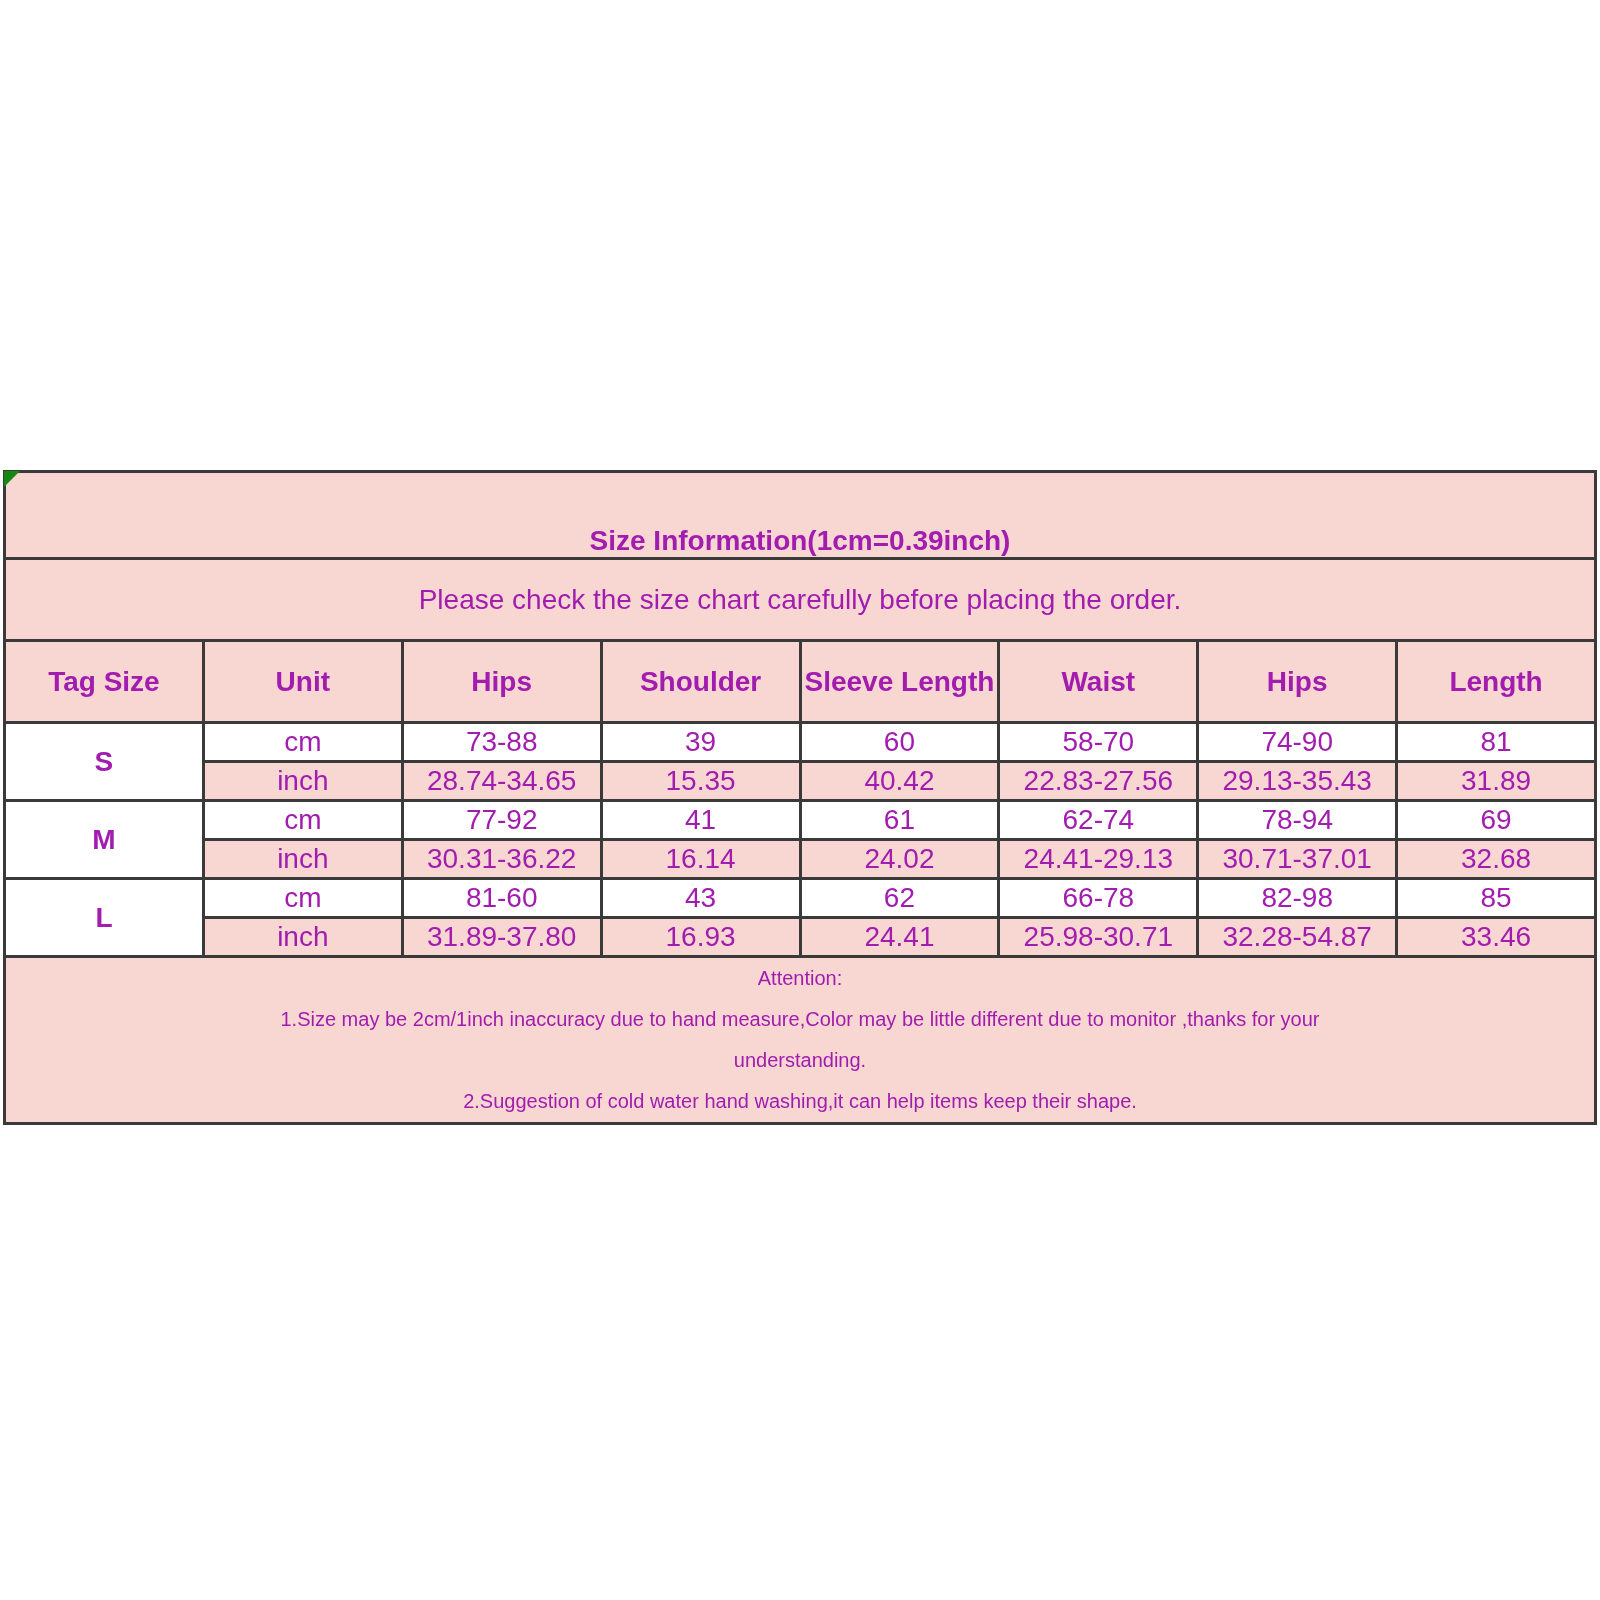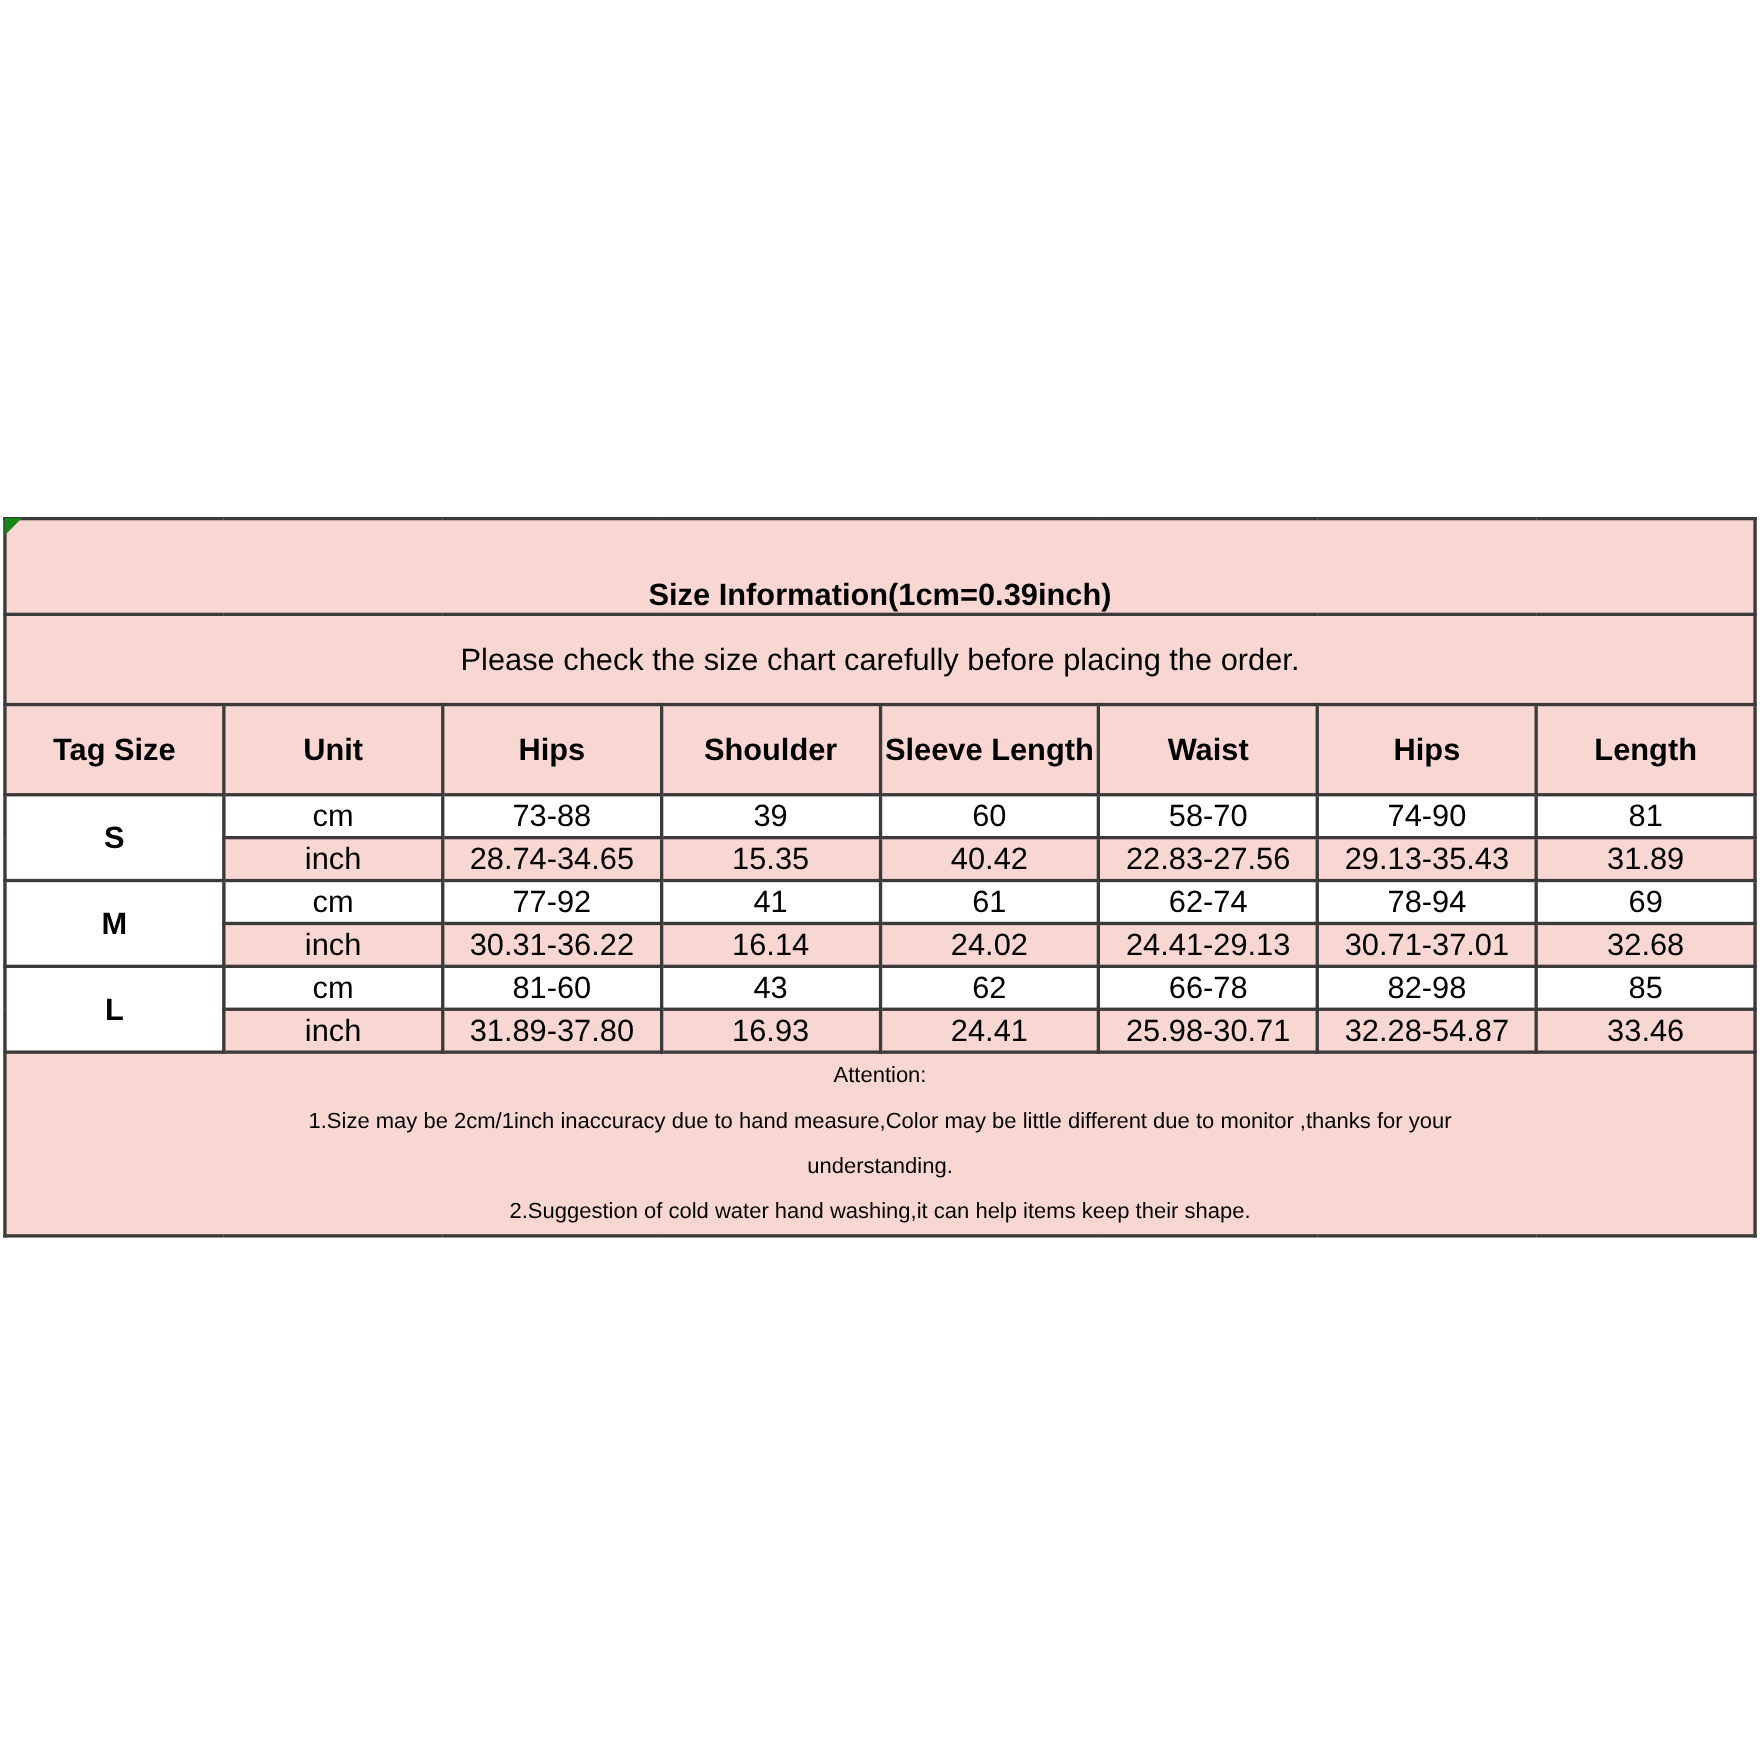--- a/index.html
+++ b/index.html
@@ -19,21 +19,21 @@
     width: 1594px;
     border-collapse: collapse;
     table-layout: fixed;
     background: #f8d6d2;
   }
   table.size-table td, table.size-table th {
     border: 3px solid #3a3a3a;
     text-align: center;
     padding: 0;
     font-size: 28px;
-    color: #000000;
+    color: #a21caf;
     overflow: hidden;
   }
   .row-title td {
     height: 84px;
     vertical-align: bottom;
     font-weight: bold;
     padding-bottom: 5px;
     background: #f8d6d2;
   }
   .row-subtitle td {

